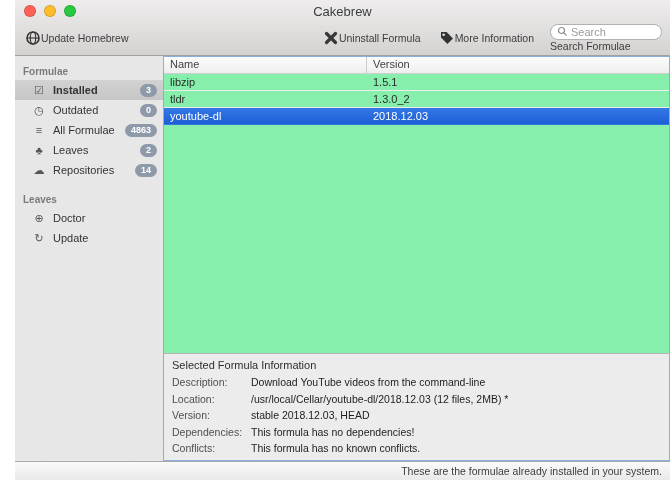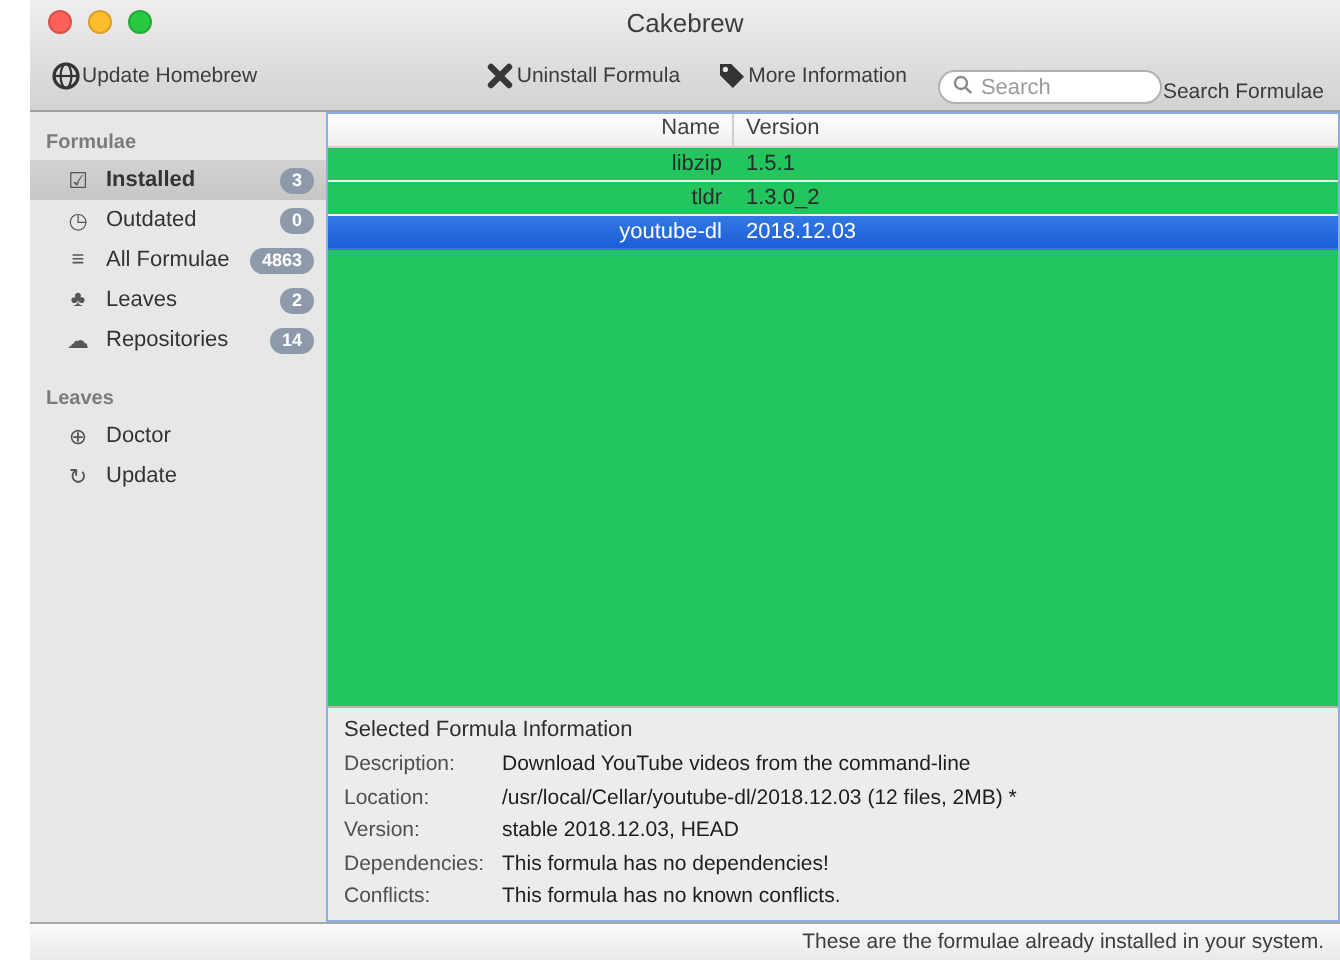--- a/index.html
+++ b/index.html
@@ -23,21 +23,21 @@
   .tl.yellow { background:#ffbd2e; }
   .tl.green { background:#28c941; }
   .window-title { font-size:13px; color:#3d3d3d; }
 
   .toolbar { height:33px; display:flex; align-items:stretch; padding:0 8px 2px 8px; }
   .tb-item { display:flex; flex-direction:row; align-items:center; justify-content:space-between; padding:1px 2px 1px 2px; cursor:default; }
   .tb-icon { height:17px; display:flex; align-items:center; justify-content:center; }
   .tb-label { font-size:10.5px; color:#3c3c3c; white-space:nowrap; }
   .tb-spacer { flex:1; }
   .tb-right { margin-left:14px; }
-  .search-wrap { display:flex; flex-direction:row; align-items:flex-end; justify-content:space-between; margin-left:14px; padding:2px 0 1px 0; }
+  .search-wrap { display:flex; flex-direction:column; align-items:flex-start; justify-content:space-between; margin-left:14px; padding:2px 0 1px 0; }
   .search-field {
     width:112px; height:17px; background:#fff; border:1px solid #b3b0b0; border-radius:9px;
     display:flex; align-items:center; padding:0 6px; gap:3px;
   }
   .search-field input {
     flex:1; min-width:0; border:none; outline:none; background:transparent;
     font-family:"Liberation Sans","DejaVu Sans",sans-serif; font-size:11px; color:#333;
   }
   .search-field input::placeholder { color:#9b9b9b; }
 
@@ -50,21 +50,21 @@
   .side-item.selected { background:linear-gradient(180deg,#d2d2d2,#c6c6c6); font-weight:bold; }
   .side-icon { width:14px; text-align:center; color:#565656; font-size:11px; flex:0 0 auto; }
   .side-label { flex:1; white-space:nowrap; overflow:hidden; }
   .badge {
     background:#8e99a9; color:#fff; font-size:9px; font-weight:bold;
     padding:1.5px 6px; border-radius:9px; min-width:16px; text-align:center;
   }
 
   
   .content { flex:1; display:flex; flex-direction:column; min-width:0; background:#fff; border:1px solid #8aaede; }
-  .table-region { flex:1; min-height:0; display:flex; flex-direction:column; background:#22c55e;text-align:right; }
+  .table-region { flex:1; min-height:0; display:flex; flex-direction:column; background:#86efac; }
   .thead { display:flex; height:17px; background:linear-gradient(180deg,#fdfdfd,#eeeeee); border-bottom:1px solid #cfcfcf; color:#3f3f3f; flex:0 0 auto; }
   .th { padding:1px 6px; font-size:11px; }
   .th.name { width:203px; border-right:1px solid #cdcdcd; }
   .tbody { flex:1; overflow:hidden; }
   .tr { display:flex; height:17px; align-items:center; border-bottom:1px solid #ededed; }
   .td { padding:0 6px; white-space:nowrap; }
   .td.name { width:203px; }
   .tr.selected { background:linear-gradient(180deg,#3478e5,#1c5ed6); color:#fff; border-bottom-color:transparent; }
 
   .info-panel { flex:0 0 auto; height:107px; background:#ececec; border-top:1px solid #b5b5b5; padding:5px 8px 3px 8px; }

